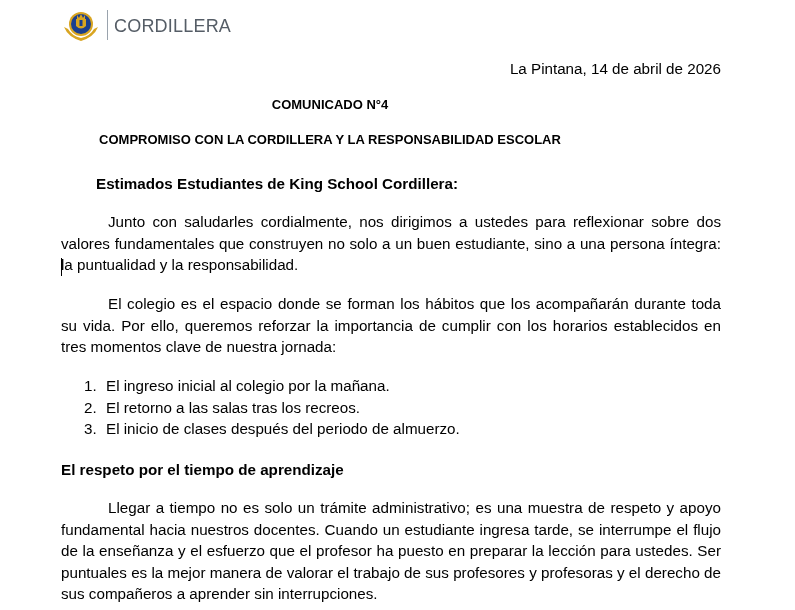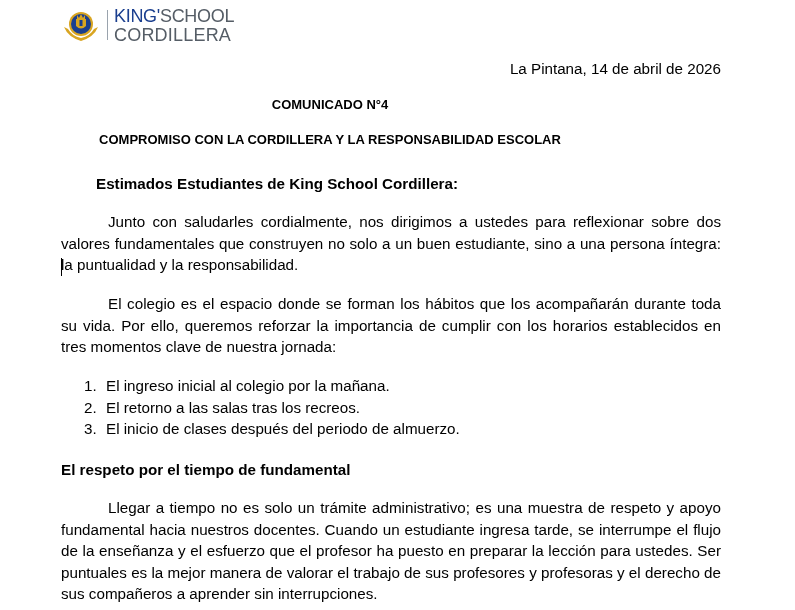--- a/index.html
+++ b/index.html
@@ -45,23 +45,20 @@
       <path d="M2 20 Q6 30 19 34 Q32 30 36 20 L32 22 Q28 29 19 31 Q10 29 6 22 Z" fill="#d9a521"></path>
       <circle cx="19" cy="17" r="12" fill="#d9a521"></circle>
       <circle cx="19" cy="17" r="10" fill="#1b3f8f"></circle>
       <path d="M14 12 L24 12 L24 19 Q19 24 14 19 Z" fill="#d9a521"></path>
       <path d="M15 8 L17 11 L19 7 L21 11 L23 8 L23 12 L15 12 Z" fill="#d9a521"></path>
       <rect x="17.5" y="13" width="3" height="6" fill="#1b3f8f"></rect>
     </svg>
   </div>
   <div class="logo-divider"></div>
   <div class="logo-text">
-    <div class="logo-line1">
-      <span class="king">KING'</span><span class="school">SCHOOL</span>
-    </div>
     <div class="logo-line2">CORDILLERA</div>
   </div>
 </div>
 
 <div class="date">La Pintana, 14 de abril de 2026</div>
 
 <div class="doc title t1">COMUNICADO N°4</div>
 <div class="doc title t2">COMPROMISO CON LA CORDILLERA Y LA RESPONSABILIDAD ESCOLAR</div>
 
 <div class="doc greeting">Estimados Estudiantes de King School Cordillera:</div>
@@ -81,17 +78,17 @@
   <li>
       <span class="num">2.</span>
       <span>El retorno a las salas tras los recreos.</span>
     </li>
   <li>
       <span class="num">3.</span>
       <span>El inicio de clases después del periodo de almuerzo.</span>
     </li>
 </ol>
 
-<div class="doc sub">El respeto por el tiempo de fundamental</div>
+<div class="doc sub">El respeto por el tiempo de aprendizaje</div>
 
 <div class="doc p indent p3">
   <span>Llegar a tiempo no es solo un trámite administrativo; es una muestra de </span><b>respeto y apoyo fundamental hacia nuestros docentes</b><span>. Cuando un estudiante ingresa tarde, se interrumpe el flujo de la enseñanza y el esfuerzo que el profesor ha puesto en preparar la lección para ustedes. Ser puntuales es la mejor manera de valorar el trabajo de sus profesores y profesoras y el derecho de sus compañeros a aprender sin interrupciones.</span>
 </div>
 
 </body></html>

